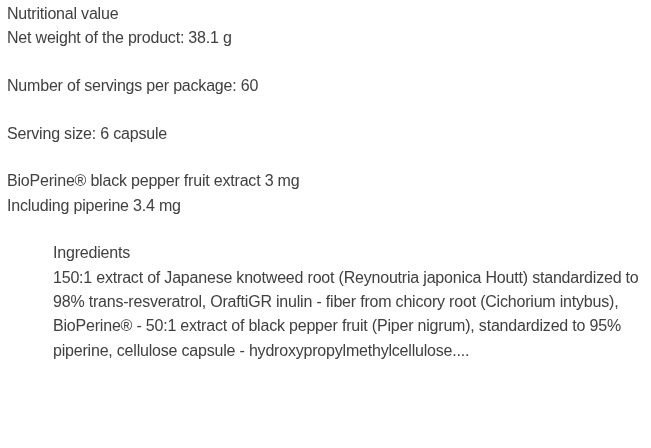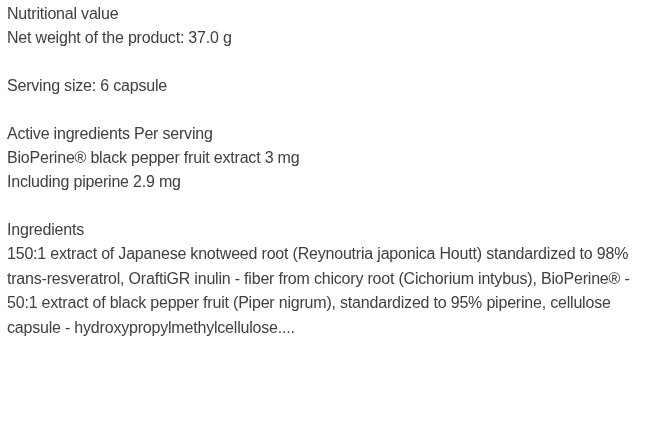--- a/index.html
+++ b/index.html
@@ -20,48 +20,51 @@
   .content {
     padding: 2px 5px 0 7px;
     box-sizing: border-box;
     width: 651px;
   }
   .section {
     margin: 0 0 23.2px 0;
   }
   .section:last-child {
     margin-bottom: 0;
+    margin-left: 46px;
   }
   .line {
     white-space: nowrap;
   }
   .paragraph {
     white-space: normal;
     word-wrap: break-word;
   }
 </style>
 </head>
 <body style="background: rgb(255, 255, 255); color: rgb(64, 64, 64);">
 
 <div class="content">
 
   <div class="section">
     <div class="line">Nutritional value</div>
-    <div class="line">Net weight of the product: 37.0 g</div>
+    <div class="line">Net weight of the product: 38.1 g</div>
   </div>
 
+  <div class="section">
+    <div class="line">Number of servings per package: 60</div>
+  </div>
 
   <div class="section">
     <div class="line">Serving size: 6 capsule</div>
   </div>
 
   <div class="section">
-    <div class="line">Active ingredients Per serving</div>
     <div class="line">BioPerine® black pepper fruit extract 3 mg</div>
-    <div class="line">Including piperine 2.9 mg</div>
+    <div class="line">Including piperine 3.4 mg</div>
   </div>
 
   <div class="section">
     <div class="line">Ingredients</div>
     <div class="paragraph">150:1 extract of Japanese knotweed root (Reynoutria japonica Houtt) standardized to 98% trans-resveratrol, OraftiGR inulin - fiber from chicory root (Cichorium intybus), BioPerine® - 50:1 extract of black pepper fruit (Piper nigrum), standardized to 95% piperine, cellulose capsule - hydroxypropylmethylcellulose....</div>
   </div>
 
 </div>
 
 </body></html>

